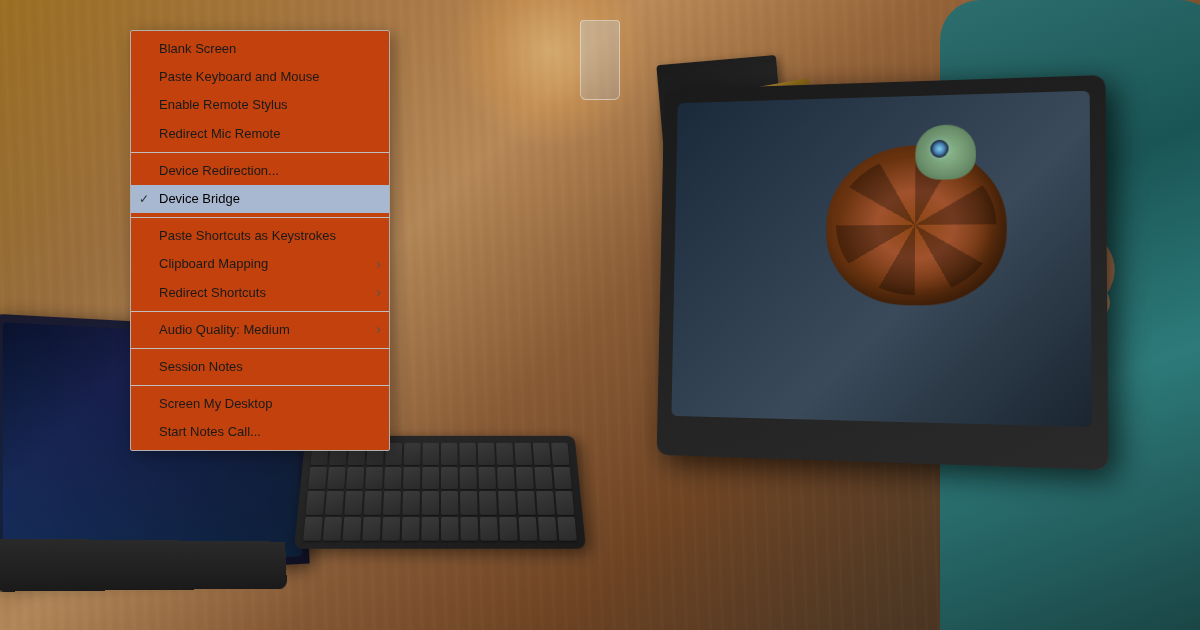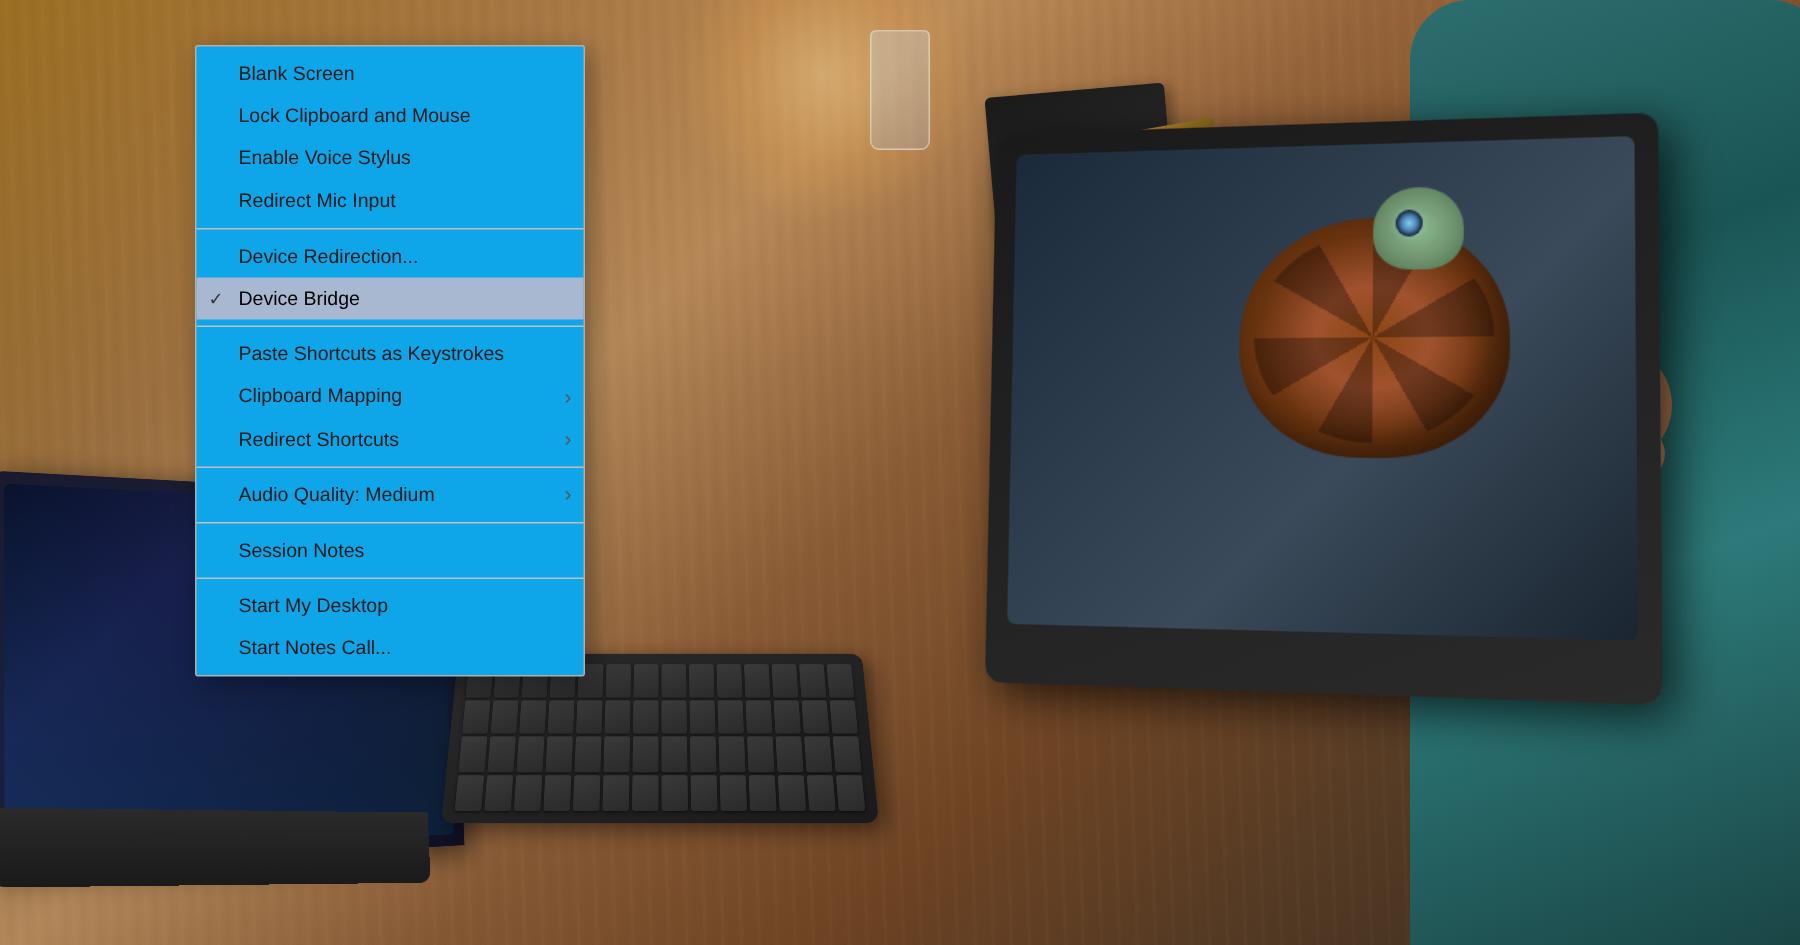--- a/index.html
+++ b/index.html
@@ -277,21 +277,21 @@
       border: 1px solid rgba(255,255,255,0.4);
       border-radius: 4px 4px 6px 6px;
     }
 
     
     #context-menu {
       position: absolute;
       top: 30px;
       left: 130px;
       width: 260px;
-      background: #0ea5e9;
+      background: #c2410c;
       border: 1px solid #b0b0b0;
       box-shadow: 4px 4px 16px rgba(0,0,0,0.35);
       z-index: 100;
       padding: 4px 0;
       border-radius: 2px;
     }
 
     .menu-item {
       display: flex;
       align-items: center;
@@ -439,27 +439,27 @@
       <div class="key"></div>
     </div>
   </div>
 </div>
 
 <div id="context-menu">
 <div class="menu-item">
       <span>Blank Screen</span>
     </div>
     <div class="menu-item">
-      <span>Lock Clipboard and Mouse</span>
-    </div>
-    <div class="menu-item">
-      <span>Enable Voice Stylus</span>
-    </div>
-    <div class="menu-item">
-      <span>Redirect Mic Input</span>
+      <span>Paste Keyboard and Mouse</span>
+    </div>
+    <div class="menu-item">
+      <span>Enable Remote Stylus</span>
+    </div>
+    <div class="menu-item">
+      <span>Redirect Mic Remote</span>
     </div>
     <div class="menu-separator"></div>
     <div class="menu-item">
       <span>Device Redirection...</span>
     </div>
     <div class="menu-item highlighted">
       <span class="checkmark">✓</span>
       <span>Device Bridge</span>
     </div>
     <div class="menu-separator"></div>
@@ -475,18 +475,18 @@
     <div class="menu-separator"></div>
     <div class="menu-item has-submenu">
       <span>Audio Quality: Medium</span>
     </div>
     <div class="menu-separator"></div>
     <div class="menu-item">
       <span>Session Notes</span>
     </div>
     <div class="menu-separator"></div>
     <div class="menu-item">
-      <span>Start My Desktop</span>
+      <span>Screen My Desktop</span>
     </div>
     <div class="menu-item">
       <span>Start Notes Call...</span>
     </div>
   </div>
 
 </body></html>

